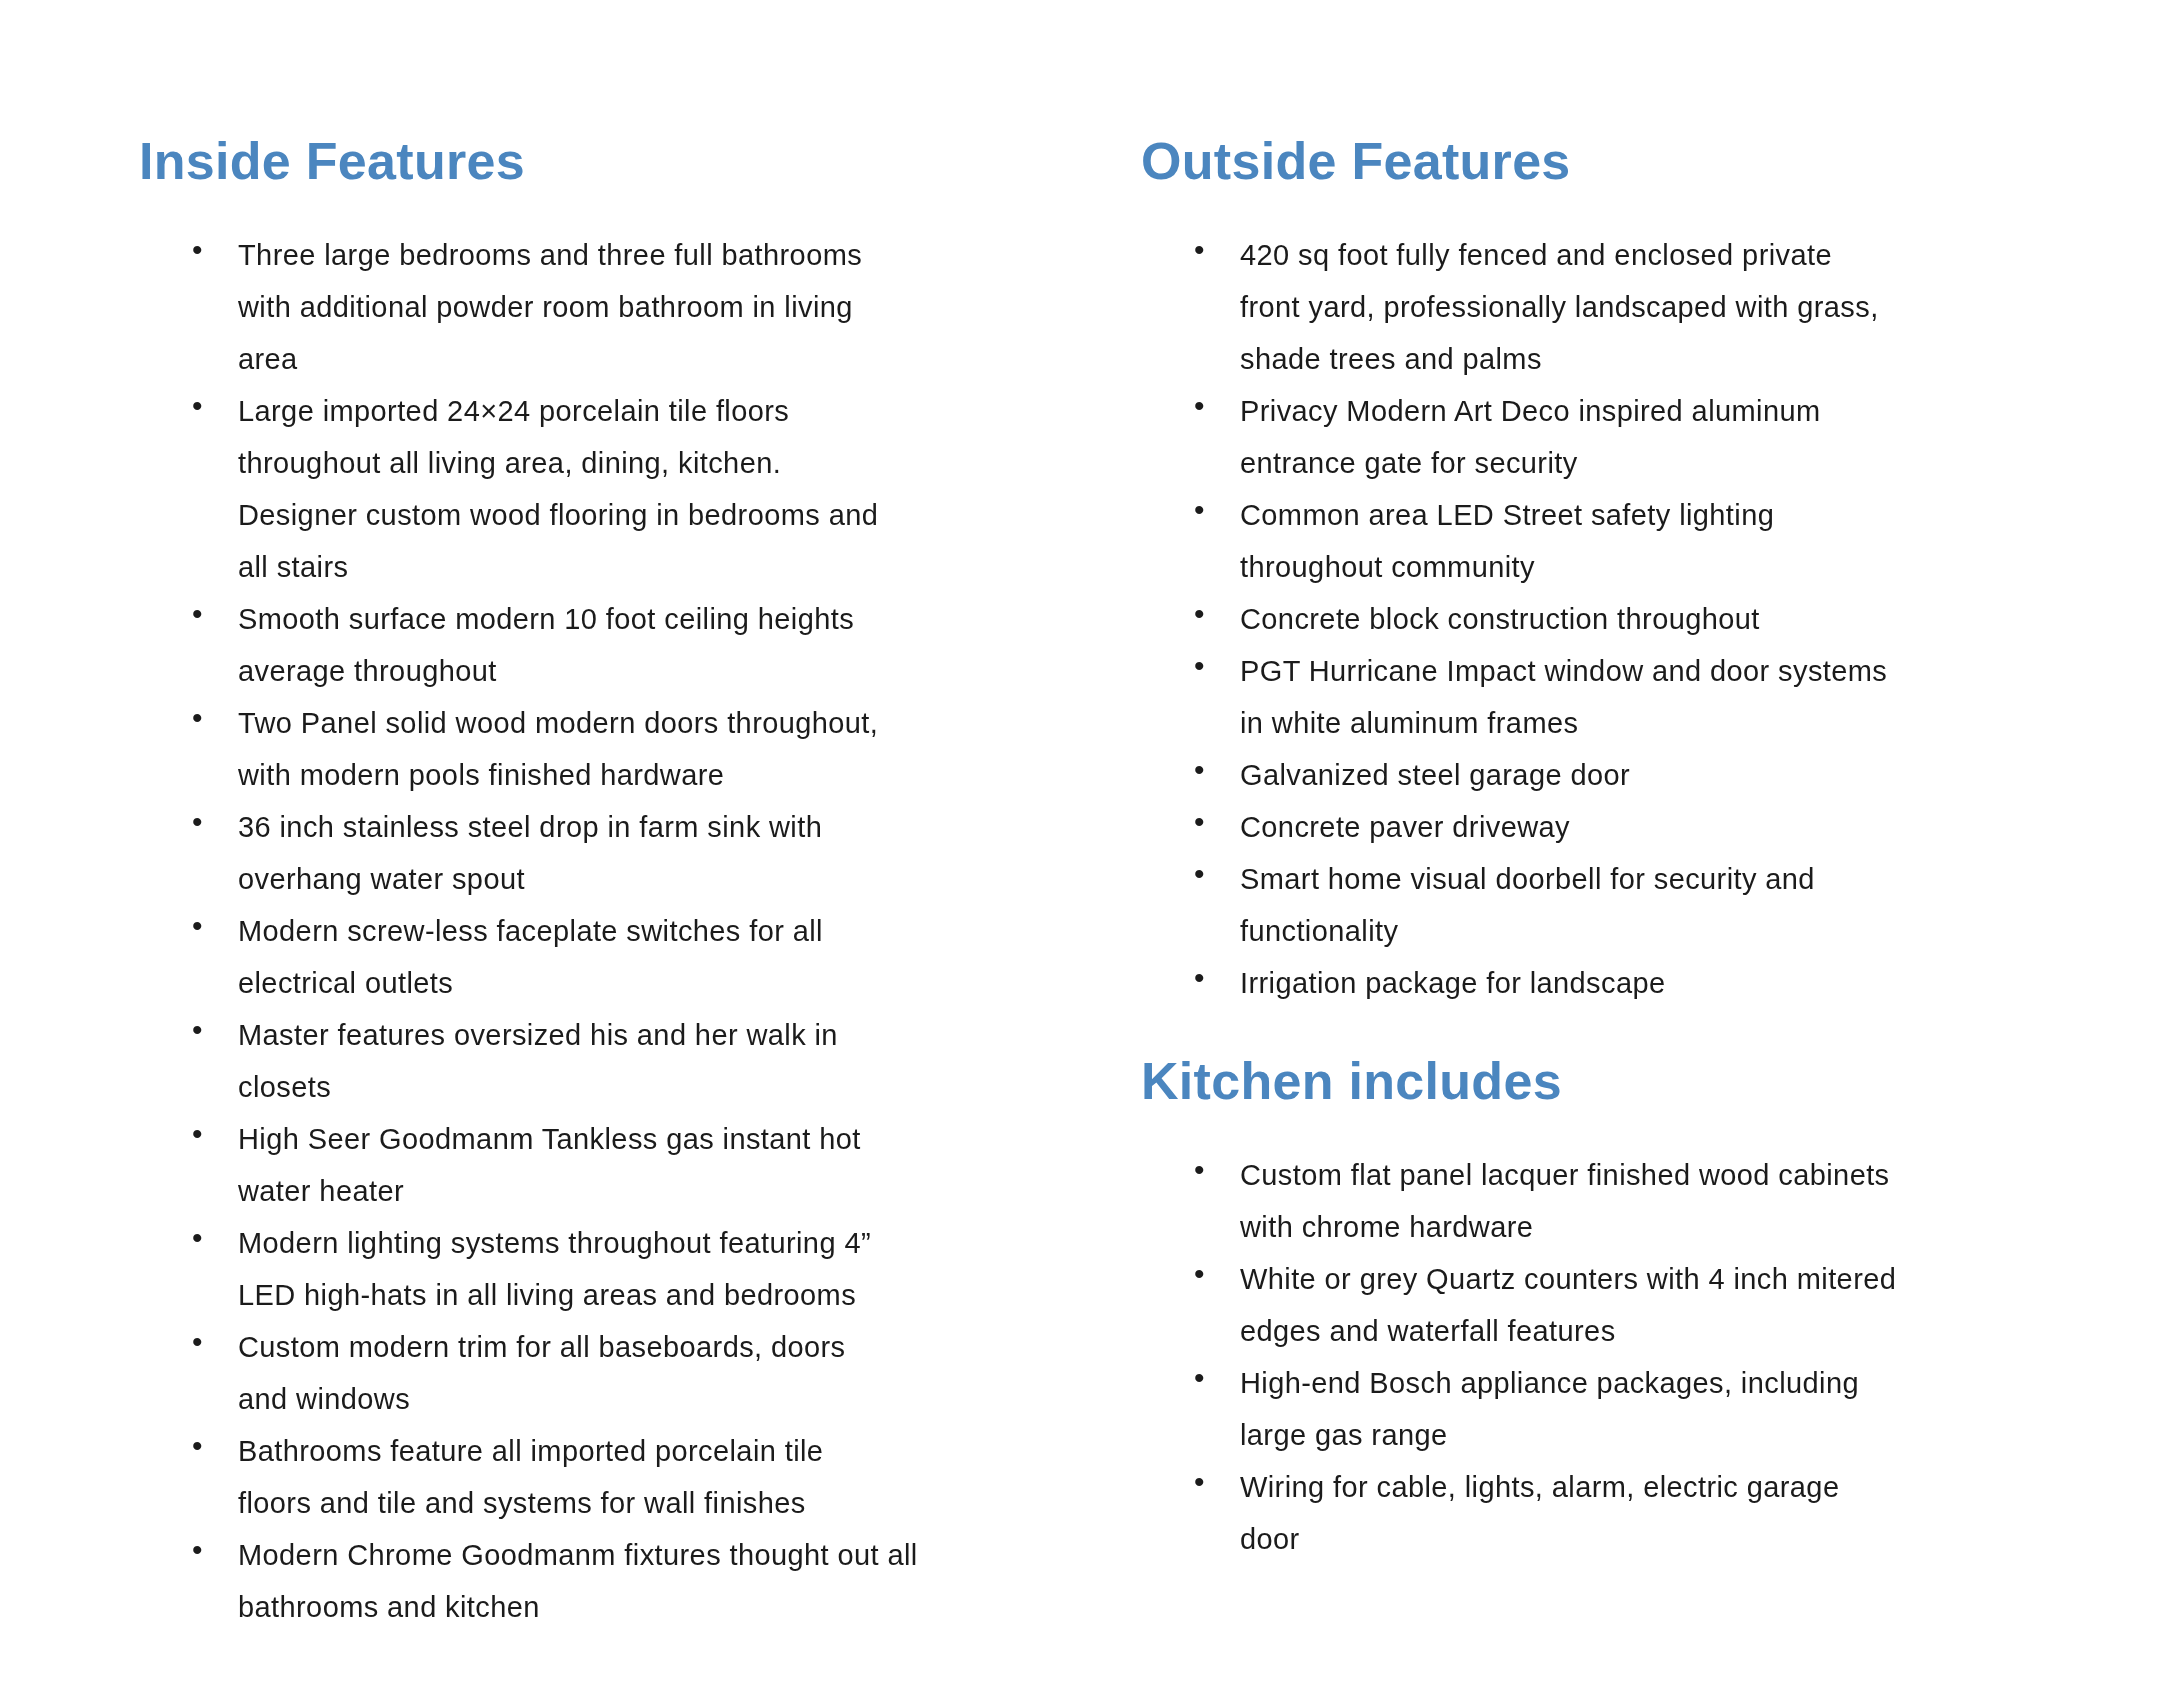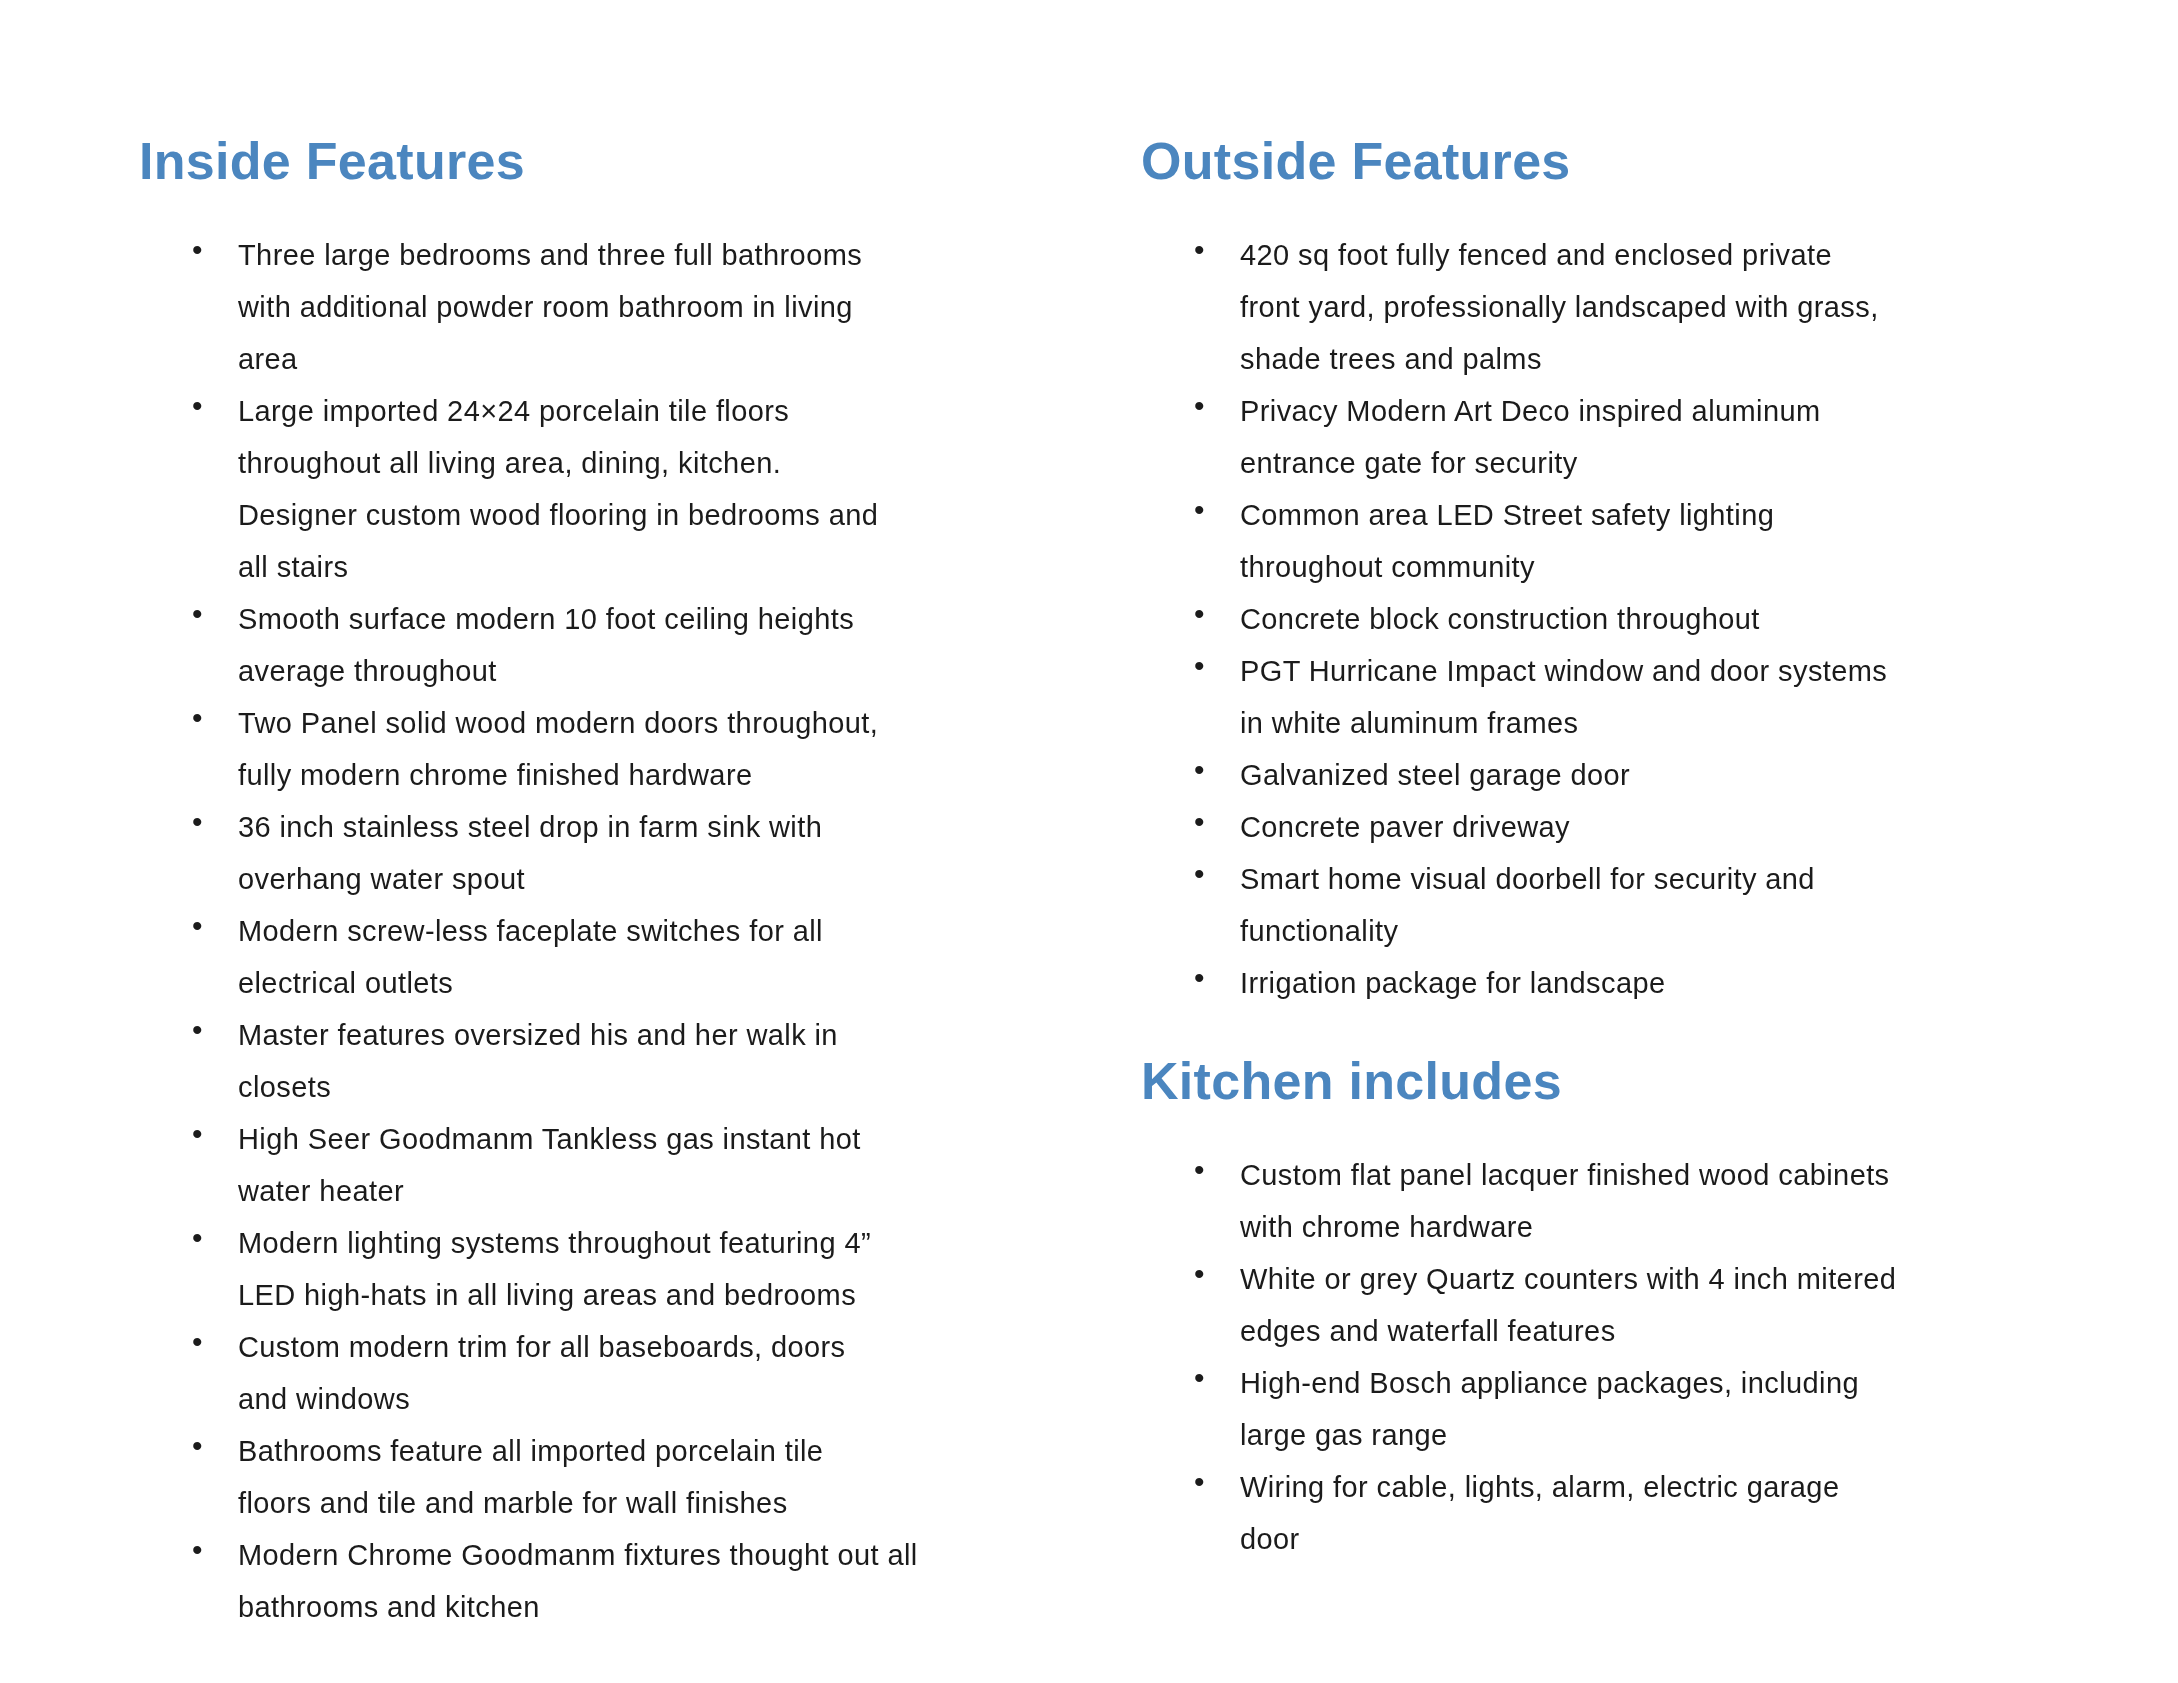--- a/index.html
+++ b/index.html
@@ -69,35 +69,35 @@
           <li>Three large bedrooms and three full bathrooms
 with additional powder room bathroom in living
 area</li>
           <li>Large imported 24×24 porcelain tile floors
 throughout all living area, dining, kitchen.
 Designer custom wood flooring in bedrooms and
 all stairs</li>
           <li>Smooth surface modern 10 foot ceiling heights
 average throughout</li>
           <li>Two Panel solid wood modern doors throughout,
-fully modern chrome finished hardware</li>
+with modern pools finished hardware</li>
           <li>36 inch stainless steel drop in farm sink with
 overhang water spout</li>
           <li>Modern screw-less faceplate switches for all
 electrical outlets</li>
           <li>Master features oversized his and her walk in
 closets</li>
           <li>High Seer Goodmanm Tankless gas instant hot
 water heater</li>
           <li>Modern lighting systems throughout featuring 4”
 LED high-hats in all living areas and bedrooms</li>
           <li>Custom modern trim for all baseboards, doors
 and windows</li>
           <li>Bathrooms feature all imported porcelain tile
-floors and tile and marble for wall finishes</li>
+floors and tile and systems for wall finishes</li>
           <li>Modern Chrome Goodmanm fixtures thought out all
 bathrooms and kitchen</li>
         </ul>
     </div>
   </div>
 
   <div class="column right">
     <div class="section">
       <h2 class="section-title">Outside Features</h2>
       <ul class="feature-list">

